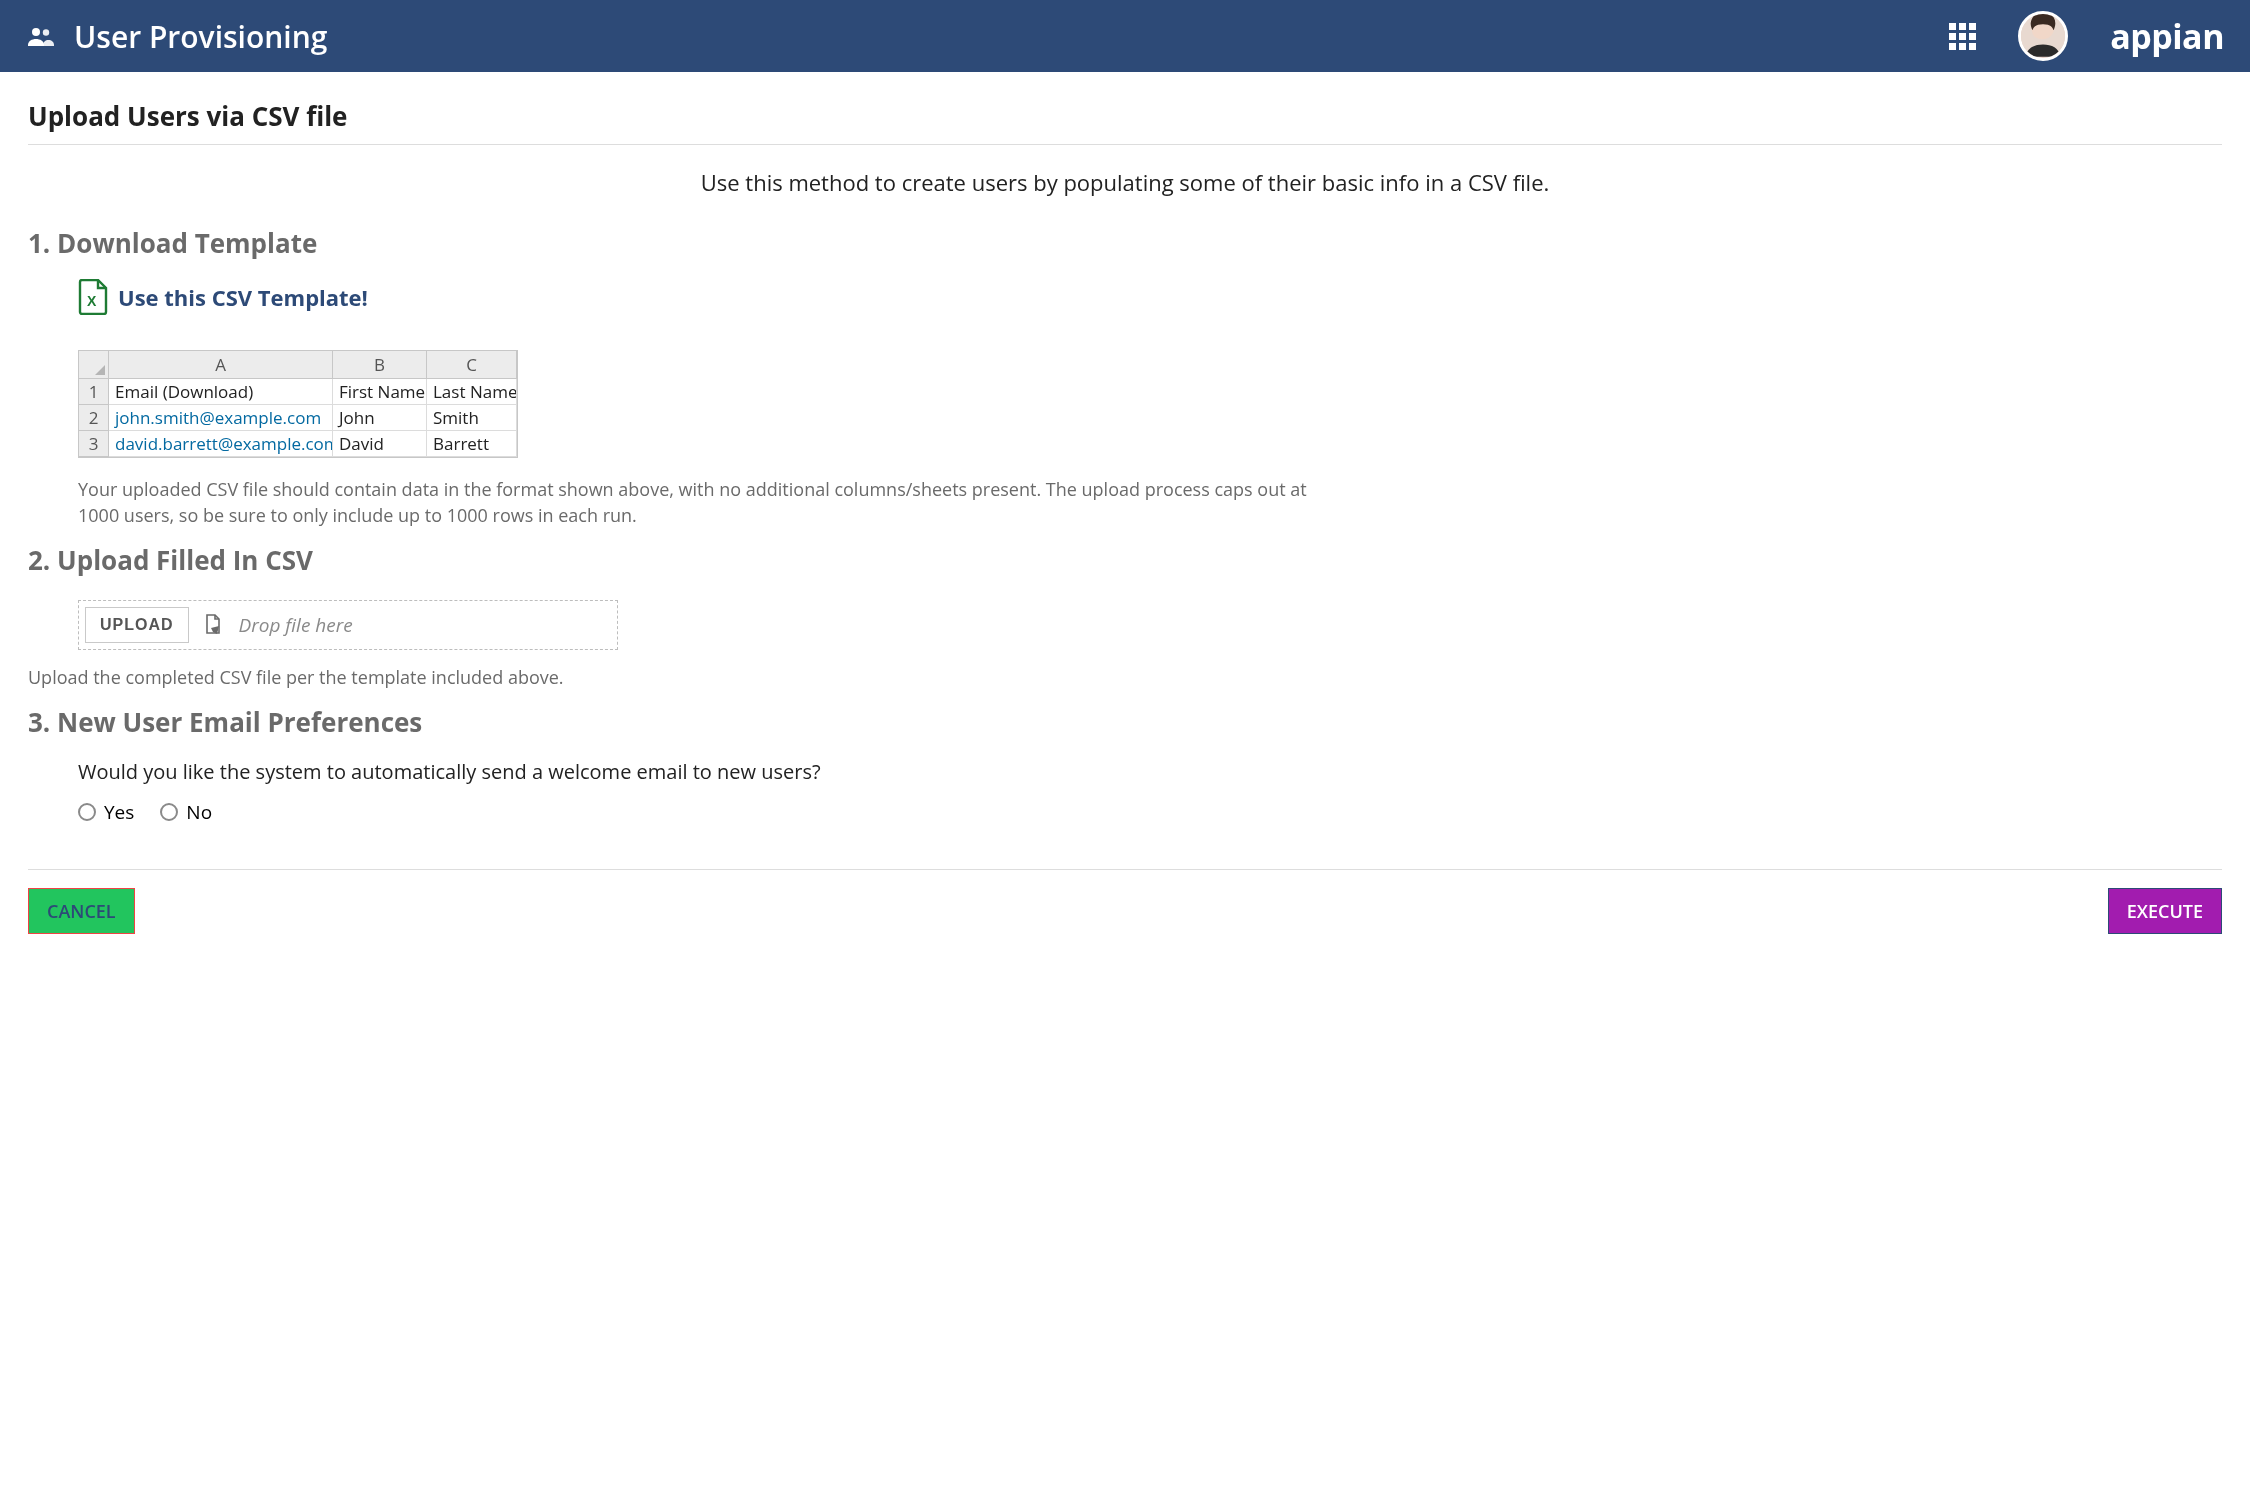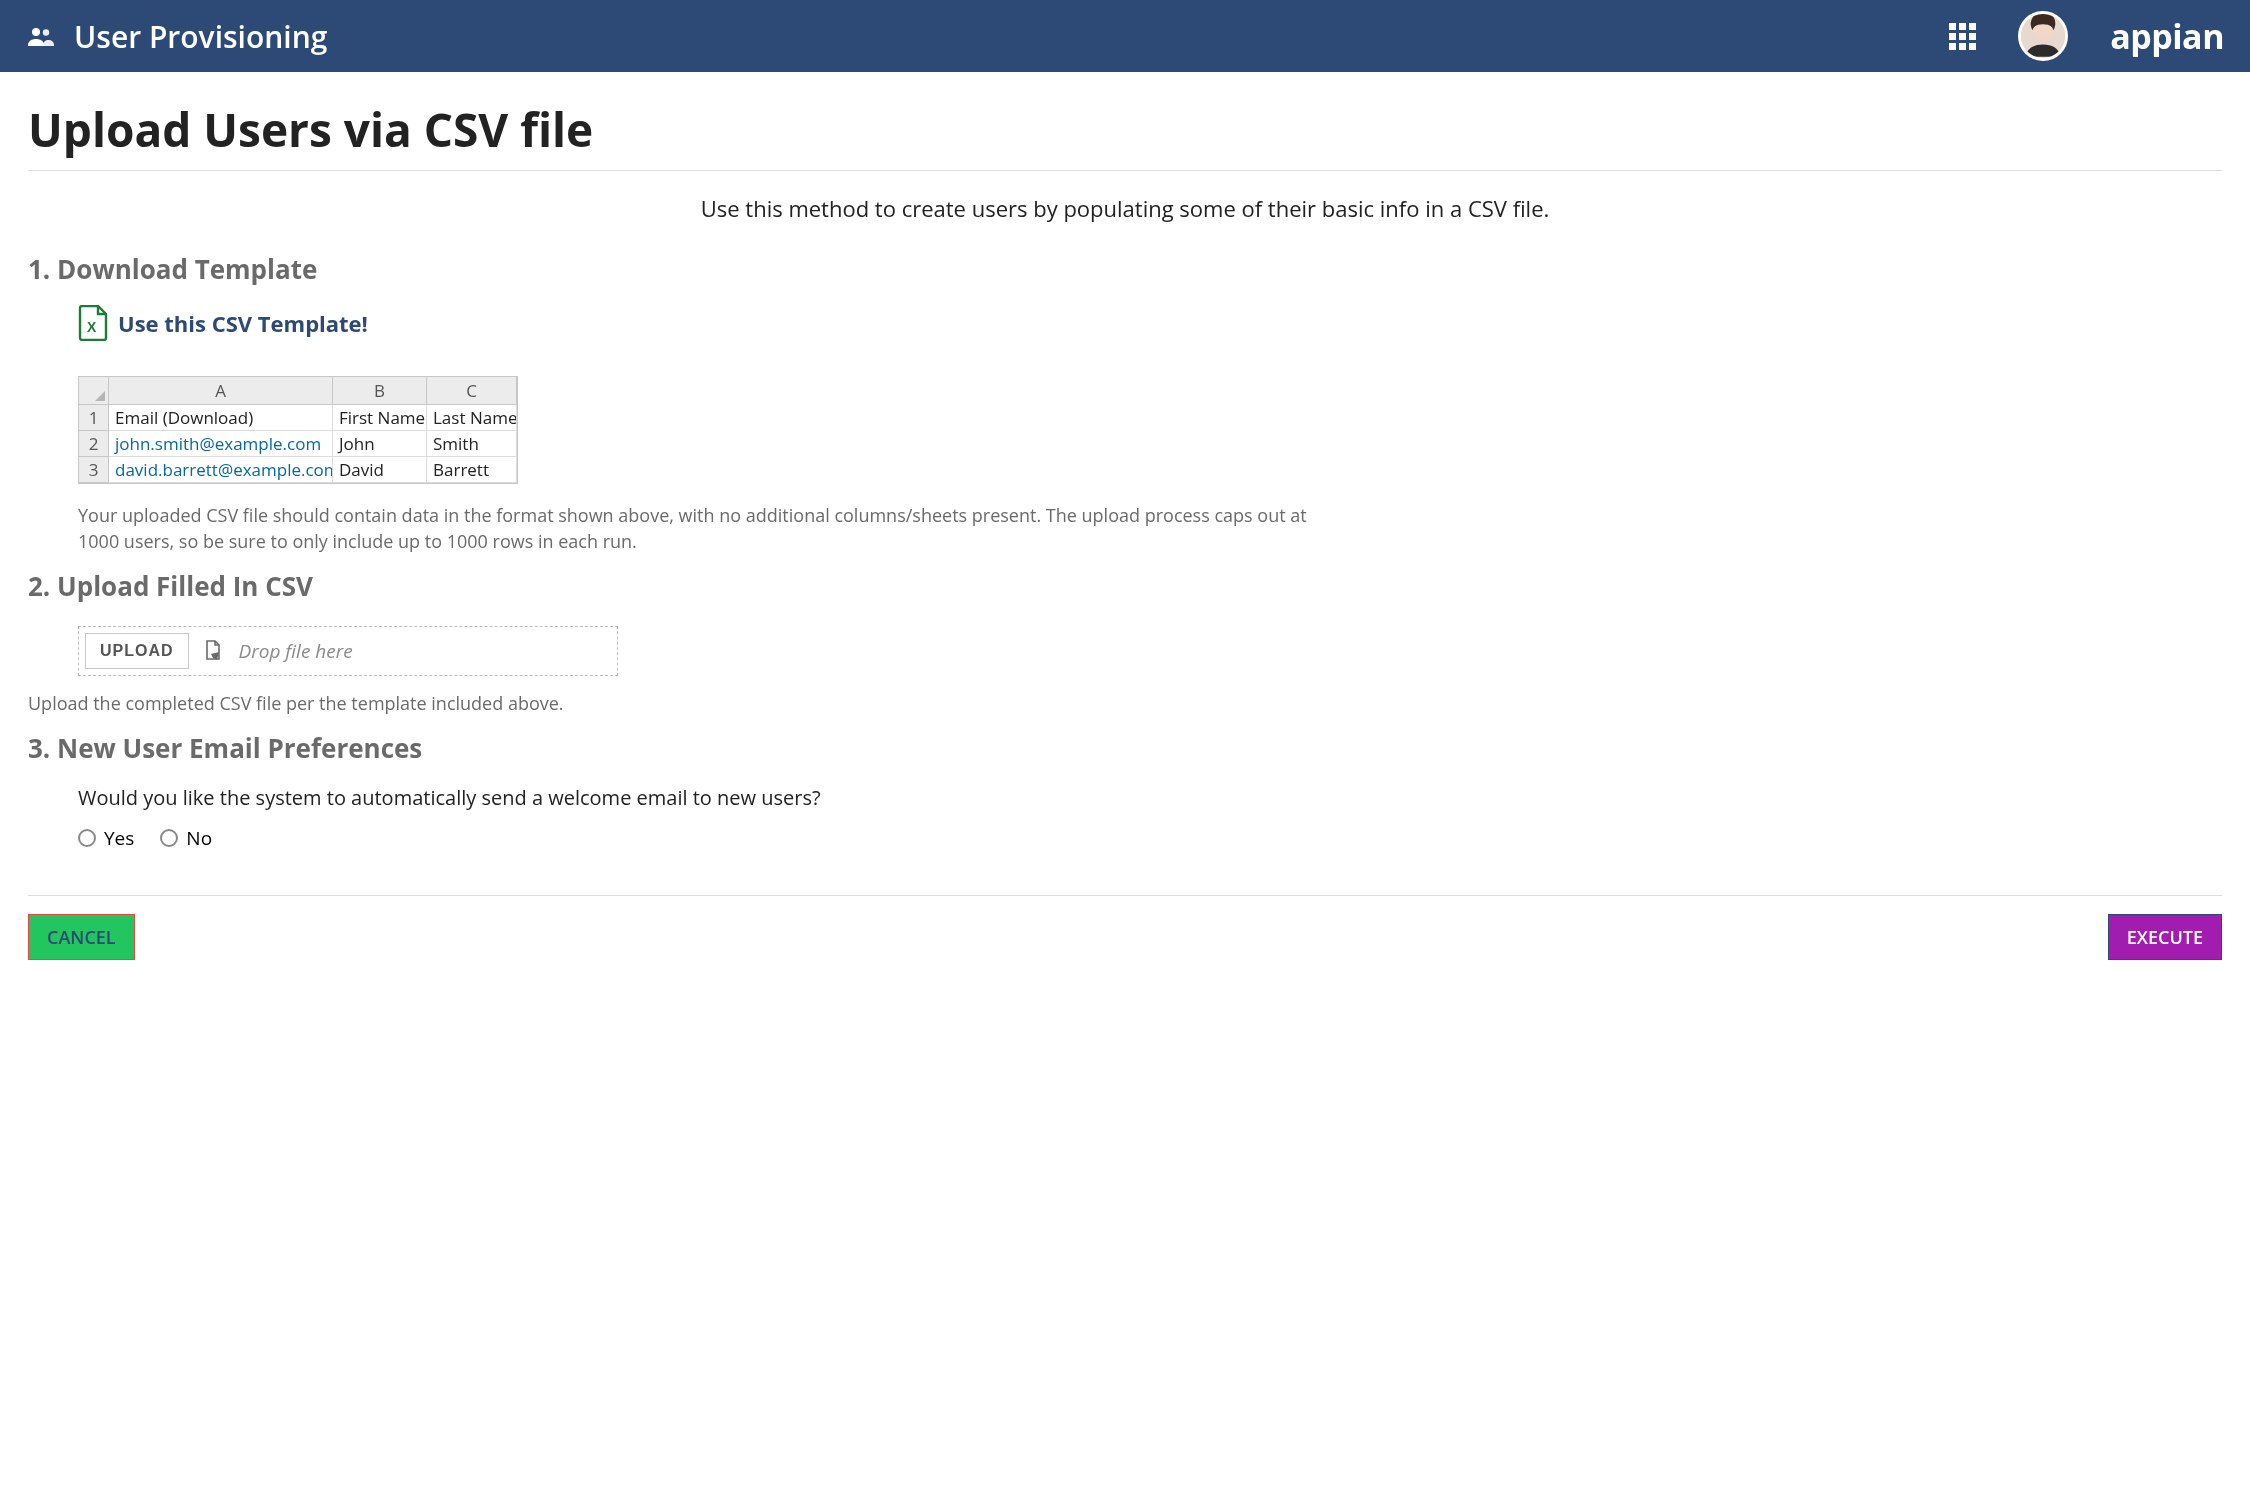--- a/index.html
+++ b/index.html
@@ -34,21 +34,21 @@
     width: 50px; height: 50px; border-radius: 50%;
     border: 3px solid #fff; background: #e7cfc5;
     display: flex; align-items: flex-end; justify-content: center; overflow: hidden;
   }
   .avatar svg { display: block; }
   .logo { font-size: 34px; font-weight: 700; letter-spacing: -0.5px; }
 
   
   .page { padding: 18px 28px 28px 28px; }
   .page-title {
-    font-size: 46px; font-weight: 700; color: #222;
+    font-size: 26px; font-weight: 700; color: #222;
     margin: 8px 0 10px 0;
   }
   .hr { height: 1px; background: #ddd; margin-bottom: 22px; }
   .intro { text-align: center; font-size: 22px; color: #222; margin-bottom: 28px; }
 
   .section-heading {
     font-size: 26px; font-weight: 700; color: #6a6a6a; margin: 14px 0 18px 0;
   }
   .indent { margin-left: 50px; }
 

